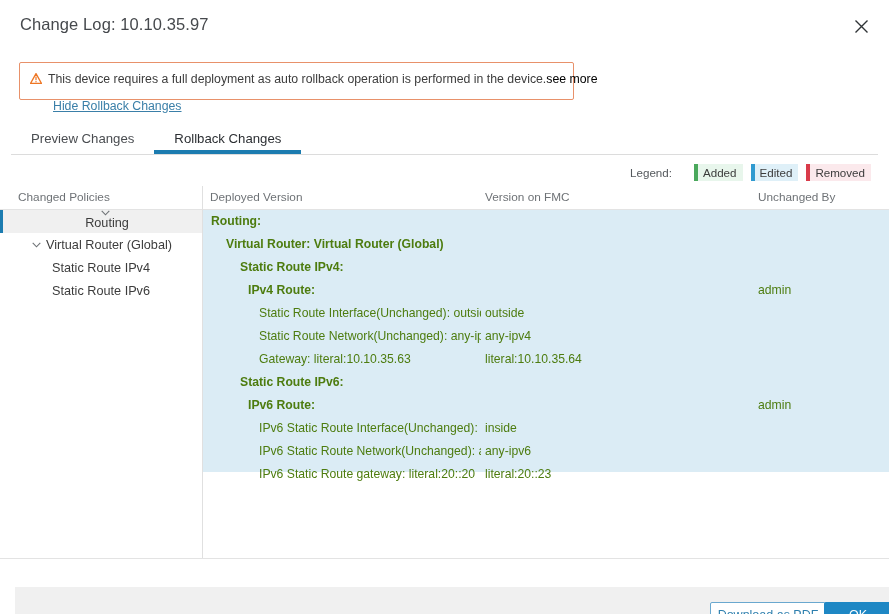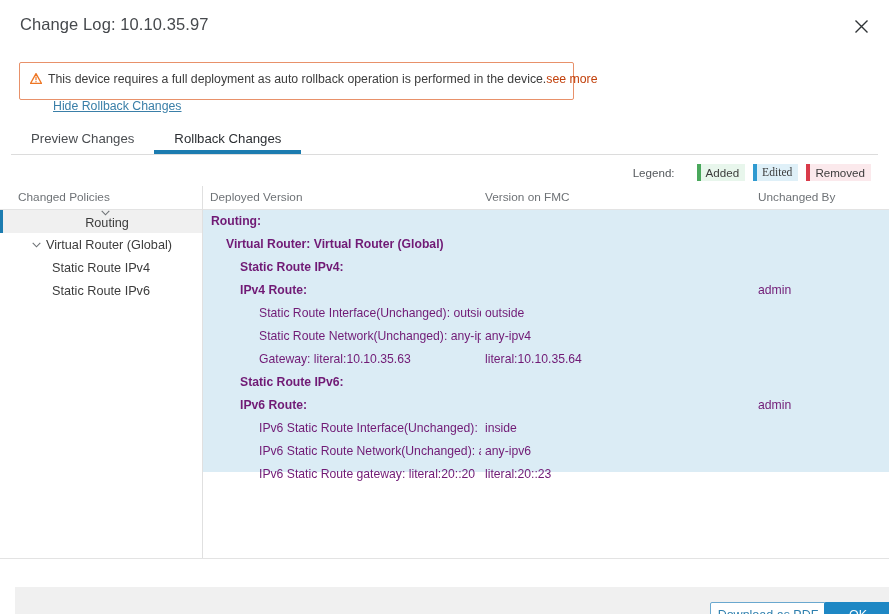--- a/index.html
+++ b/index.html
@@ -67,21 +67,21 @@
     white-space: nowrap;
   }
   .warn-icon {
     flex: 0 0 auto;
     margin-right: 6px;
     margin-top: 1px;
   }
   .warn-icon svg { display: block; }
   .banner-msg { }
   .link {
-    color: #c2410c;
+    color: #000000;
     cursor: pointer;
   }
   .banner-line2 {
     margin-top: 12px;
     margin-left: 23px;
     font-size: 12.3px;
   }
   .banner-line2 .link-u {
     color: #3a7fa8;
     text-decoration: underline;
@@ -145,21 +145,21 @@
     font-size: 11.6px;
     color: #3c3c3c;
   }
   .legend-chip .bar {
     width: 4px;
     height: 17px;
     margin-right: 5px;
   }
   .chip-added   { background: #e8f6ec; }
   .chip-added .bar { background: #4aa85c; }
-  .chip-edited  { background: #dff0f8; font-family: Liberation Serif, serif; }
+  .chip-edited  { background: #dff0f8; }
   .chip-edited .bar { background: #2f9ad0; }
   .chip-removed { background: #fbe9ec; }
   .chip-removed .bar { background: #d93b4a; }
 
   
   .table-head {
     position: absolute;
     left: 0;
     top: 186px;
     width: 889px;
@@ -242,21 +242,21 @@
     top: 210px;
     width: 686px;
     height: 262px;
     background: #dbecf5;
   }
   .drow {
     position: relative;
     height: 23px;
     line-height: 23px;
     font-size: 12.2px;
-    color: #701a75;
+    color: #4d7c0f;
     white-space: nowrap;
     padding-left: 12px;
   }
   .drow .label {
     position: absolute;
     top: 0;
     overflow: hidden;
     text-overflow: clip;
   }
   .drow .value {
@@ -266,21 +266,21 @@
   }
   .drow .modby {
     position: absolute;
     left: 555px;
     top: 0;
   }
   .d-bold .label { font-weight: bold; }
   .ind0 .label { left: 8px; }
   .ind1 .label { left: 23px; }
   .ind2 .label { left: 37px; }
-  .ind3 .label { left: 37px; }
+  .ind3 .label { left: 45px; }
   .ind4 .label { left: 56px; width: 222px; }
 
   
   .footer {
     position: absolute;
     left: 15px;
     top: 559px;
     width: 889px;
     height: 55px;
     background: #f0f0f0;

